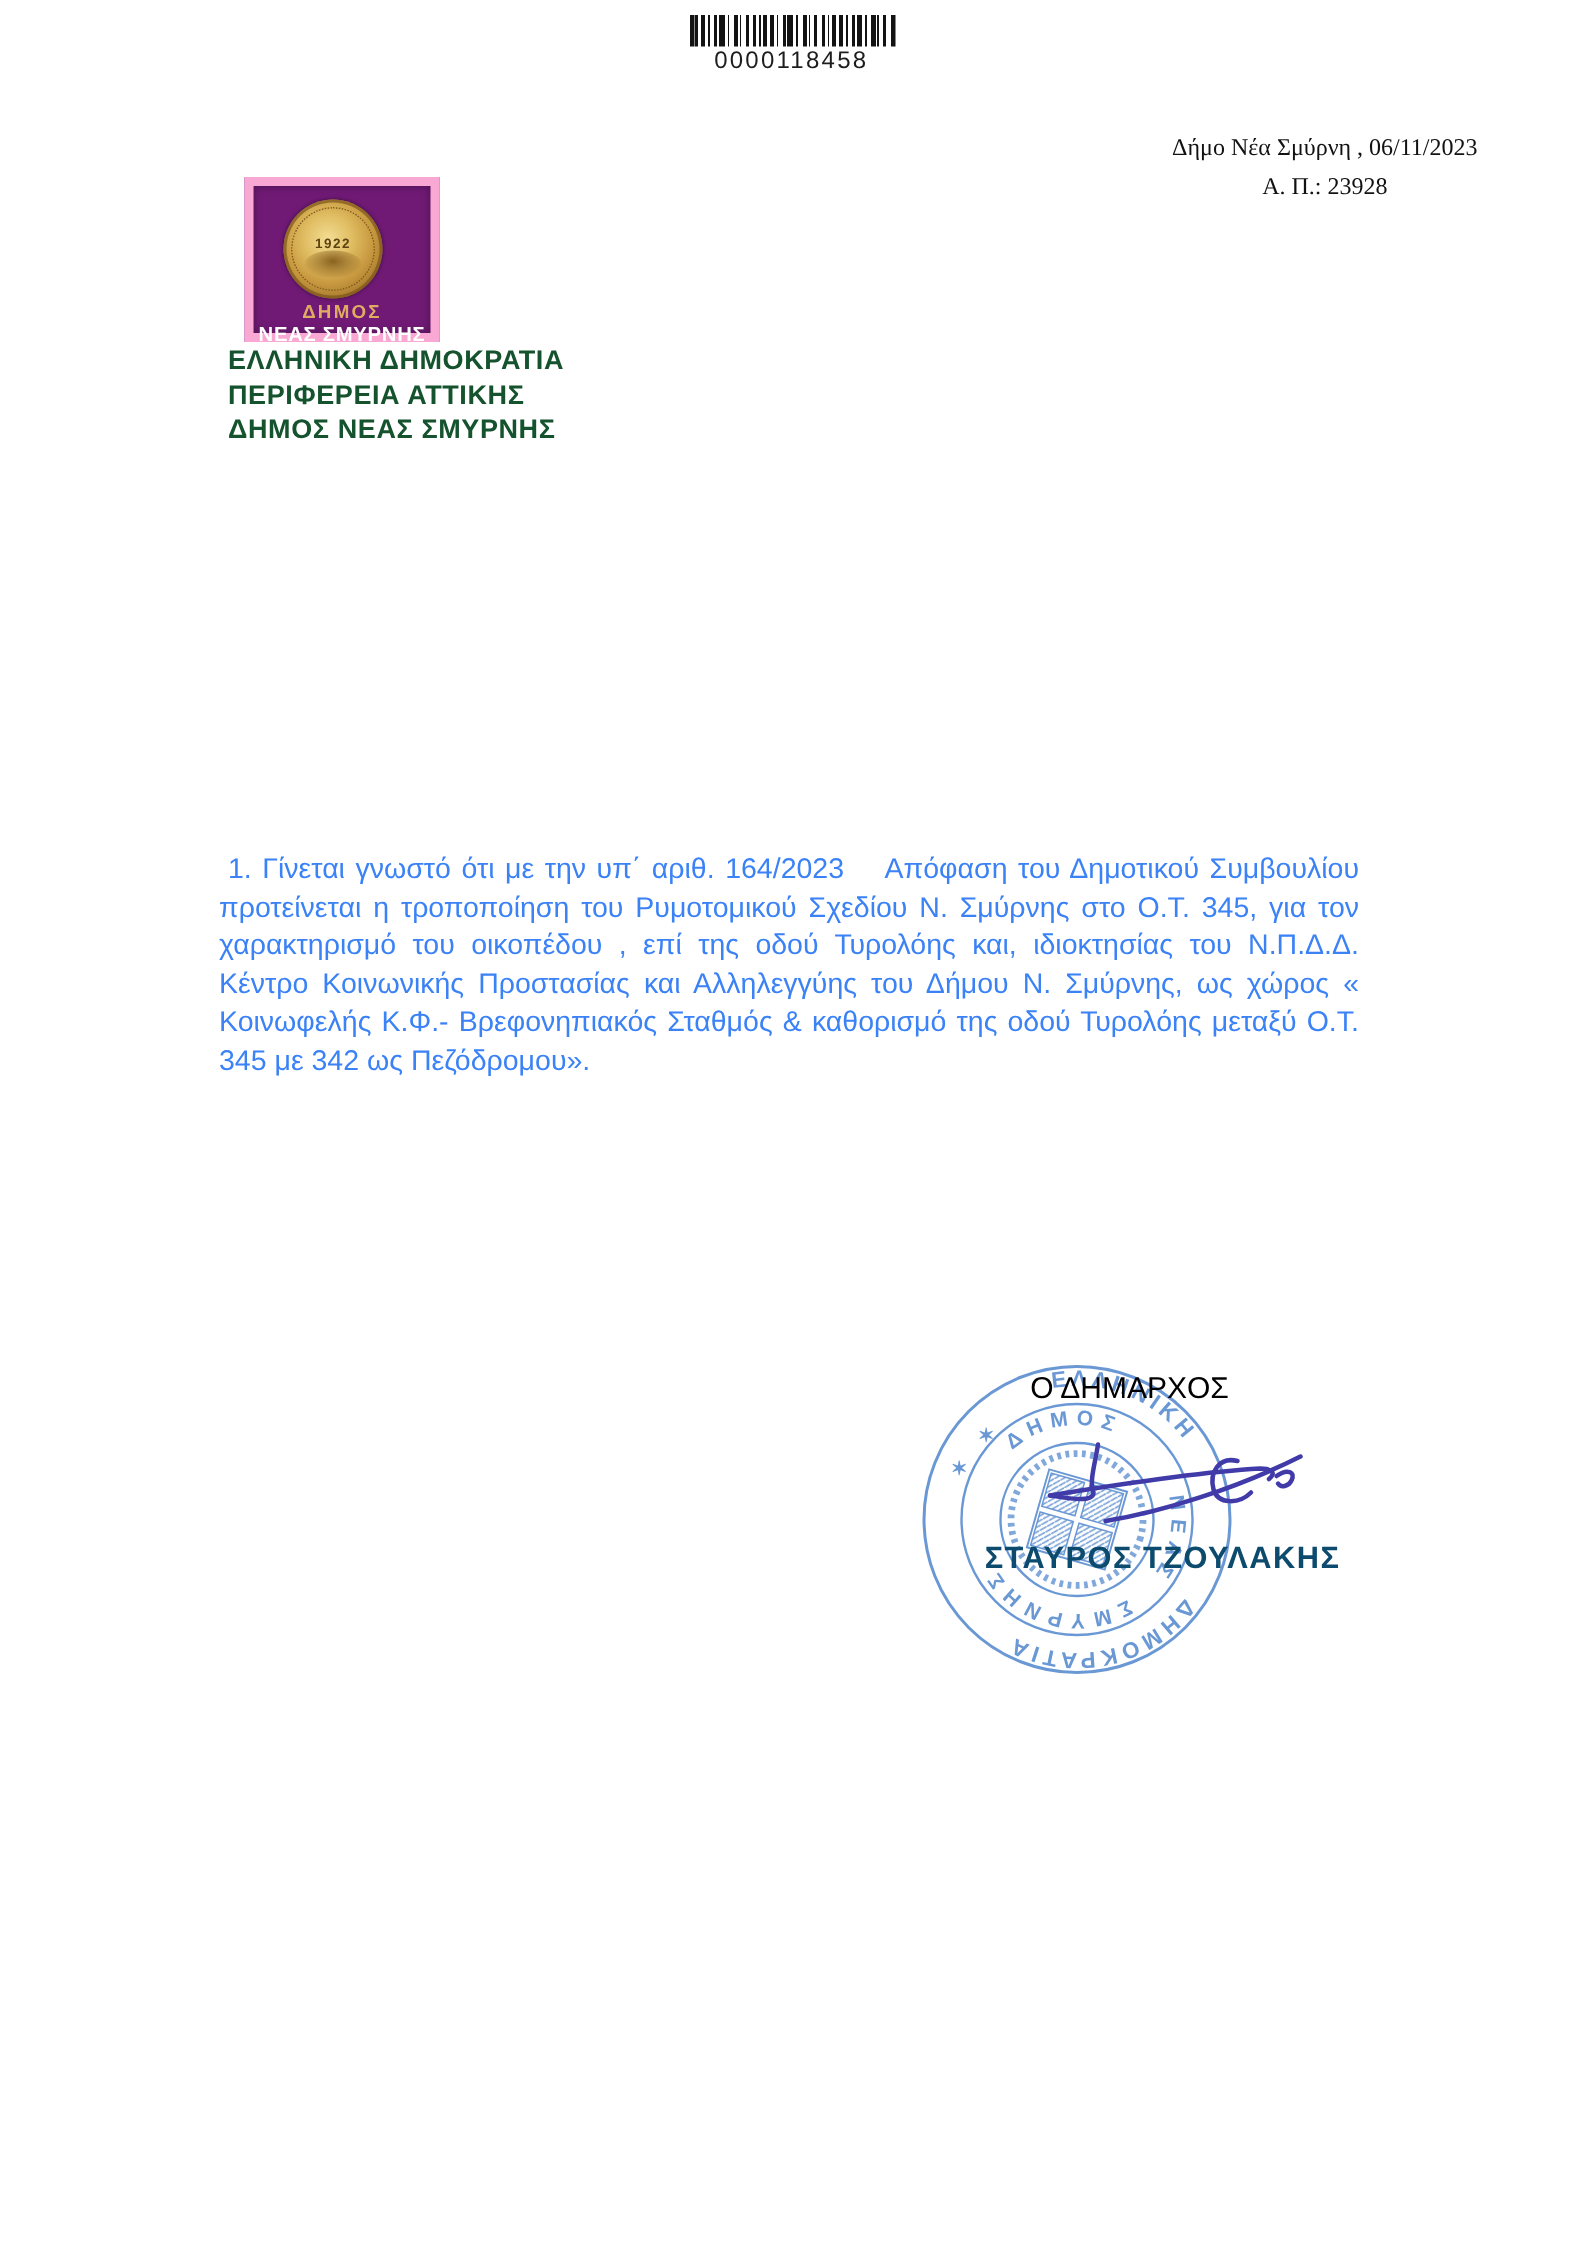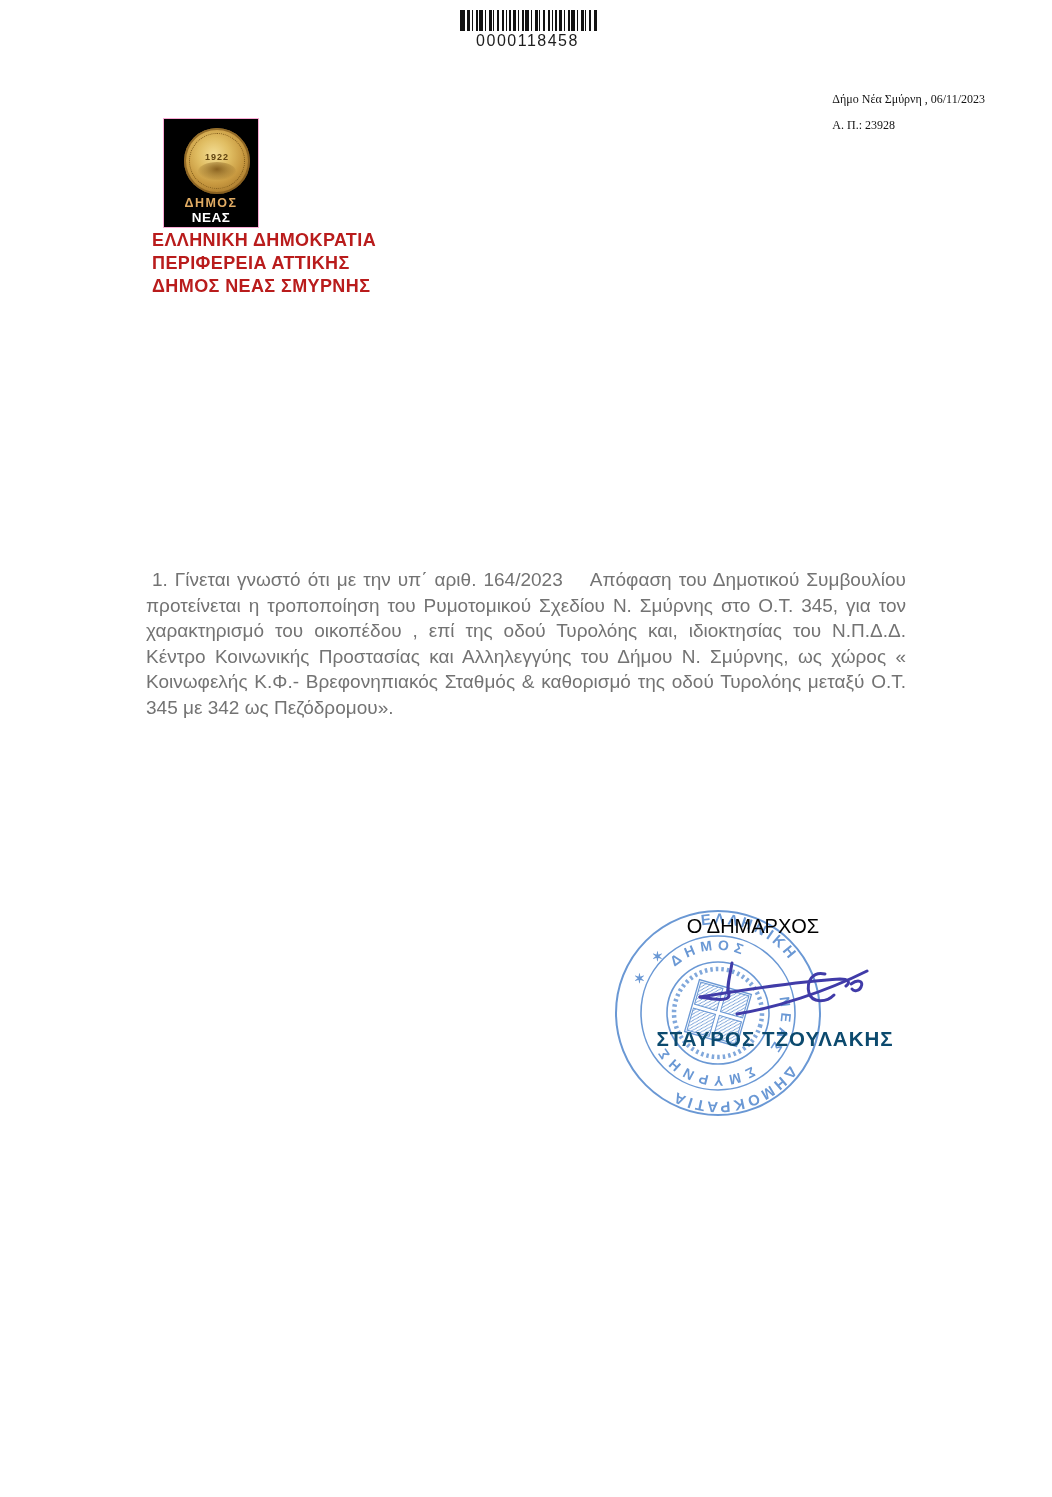--- a/index.html
+++ b/index.html
@@ -18,27 +18,27 @@
       #131313 26px 29px,#fff 29px 30px,#131313 30px 31px,#fff 31px 34px,
       #131313 34px 36px,#fff 36px 39px,#131313 39px 41px,#fff 41px 43px,
       #131313 43px 44px,#fff 44px 46px);
   }
   .barcode-number{
     position:absolute;left:430px;top:32px;width:195px;text-align:center;
     font-size:16px;letter-spacing:1.5px;color:#1d1d1d;
   }
   
   .meta{
-    position:absolute;top:86px;right:67px;text-align:left;
-    font-family:"Liberation Serif",serif;font-size:12px;line-height:26px;color:#121212;
+    position:absolute;top:86px;right:67px;text-align:center;
+    font-family:"Liberation Serif",serif;font-size:16px;line-height:26px;color:#121212;
   }
   
   .logo{
-    position:absolute;left:163px;top:118px;width:96px;height:110px;
-    background:#000000;border:1px solid #f9a8d4;box-sizing:border-box;
+    position:absolute;left:163px;top:118px;width:130px;height:110px;
+    background:#701a75;border:6px solid #f9a8d4;box-sizing:border-box;
     box-shadow:inset 0 0 6px rgba(0,0,0,.35);
   }
   .coin{
     position:absolute;left:20px;top:9px;width:66px;height:66px;border-radius:50%;
     background:radial-gradient(circle at 45% 40%,#f3dd94 0%,#e0bd62 30%,#c89940 55%,#a3742a 80%,#7c561b 100%);
     box-shadow:inset 0 0 0 2px rgba(116,80,24,.65),0 0 3px rgba(0,0,0,.5);
   }
   .coin-inner{
     position:absolute;left:5px;top:5px;right:5px;bottom:5px;border-radius:50%;
     border:1px dotted #7e5a1a;
@@ -53,30 +53,30 @@
   }
   .logo-label-top{
     position:absolute;left:0;top:77px;width:100%;text-align:center;
     color:#e0ab63;font-size:12.5px;font-weight:bold;letter-spacing:1.5px;
   }
   .logo-label-bottom{
     position:absolute;left:0;top:91px;width:100%;text-align:center;
     color:#ffffff;font-size:13.5px;font-weight:bold;letter-spacing:.5px;
   }
   
-  .org{position:absolute;left:152px;top:229px;font-weight:bold;font-size:18px;line-height:23px;letter-spacing:.4px;color:#b91c1c;}
+  .org{position:absolute;left:152px;top:229px;font-weight:bold;font-size:18px;line-height:23px;letter-spacing:.4px;color:#14532d;}
   
   .title{
     position:absolute;left:146px;top:496px;width:710px;text-align:center;
     font-weight:bold;font-size:21px;letter-spacing:7px;color:#111;
   }
   
   .body-text{
     position:absolute;left:146px;top:567px;width:760px;
-    font-size:19px;line-height:25.5px;text-align:justify;color:#737373;
+    font-size:19px;line-height:25.5px;text-align:justify;color:#3b82f6;
   }
   .body-text p{margin:0;}
   .body-text p.p1{text-indent:6px;}
   .body-text p.p2{margin-top:7px;}
   
   .sig-role{
     position:absolute;left:643px;top:915px;width:220px;text-align:center;
     font-weight:normal;font-size:20px;color:#000000;z-index:3;
   }
   .sig-name{

